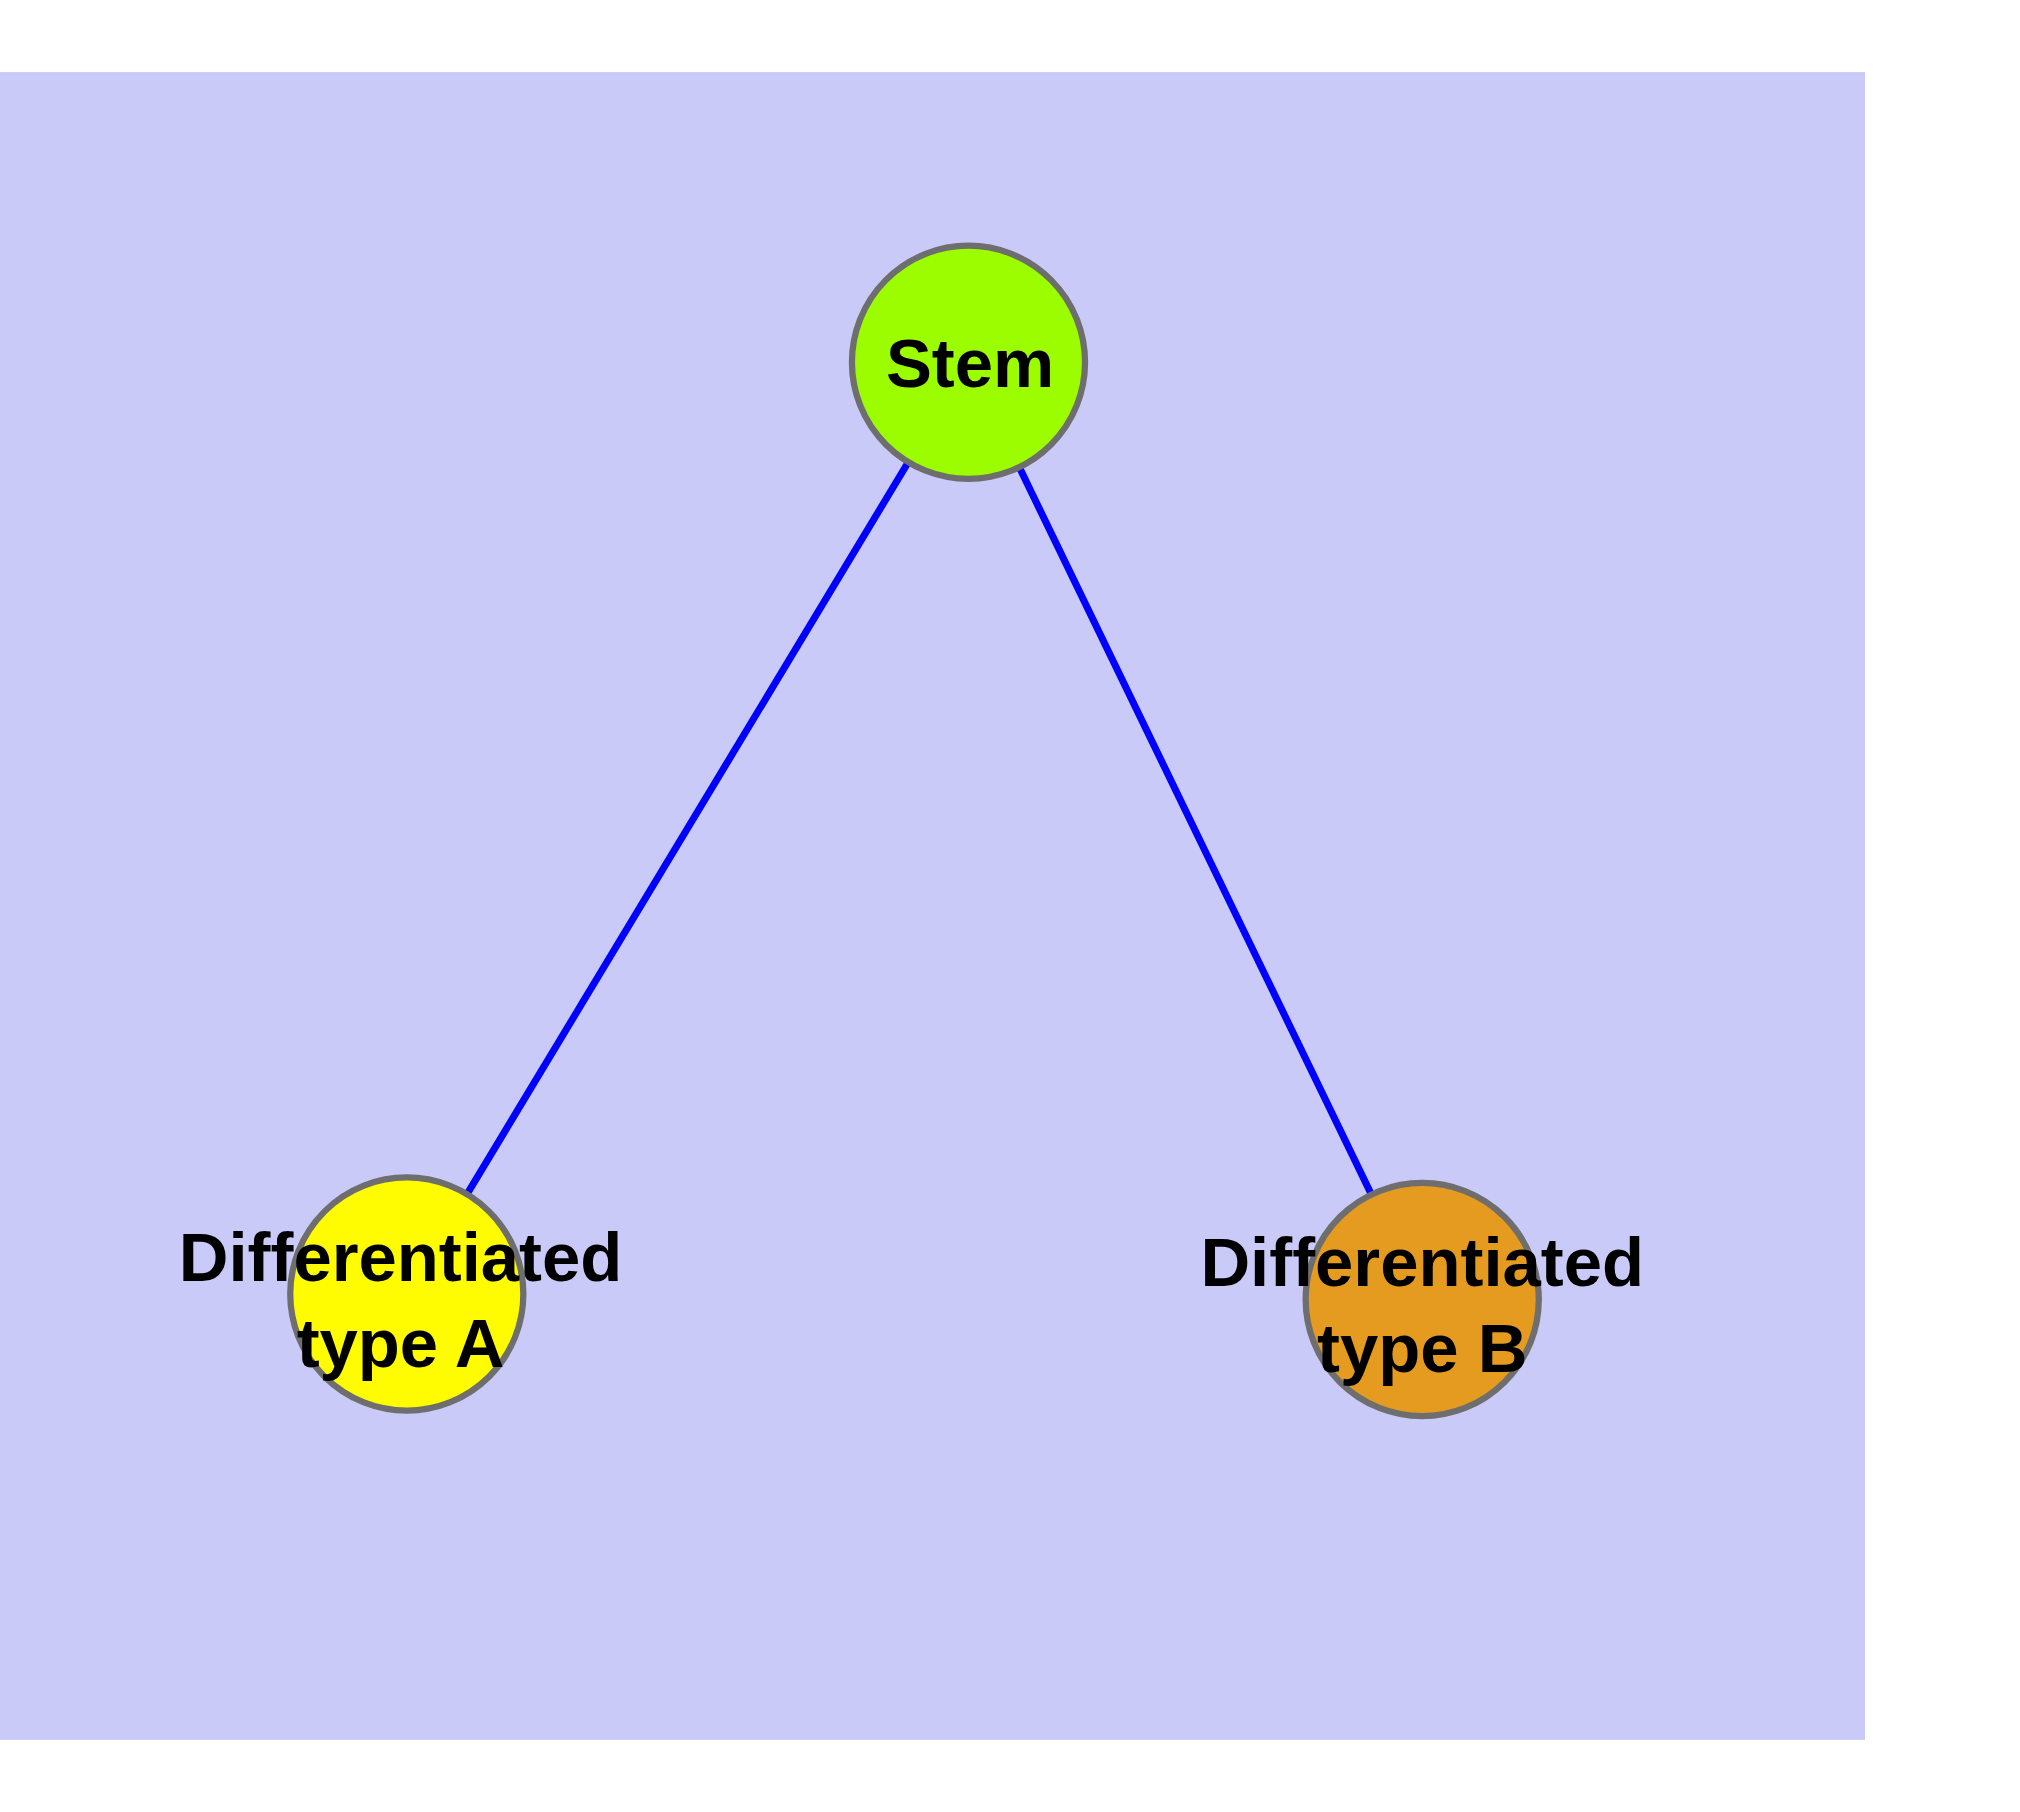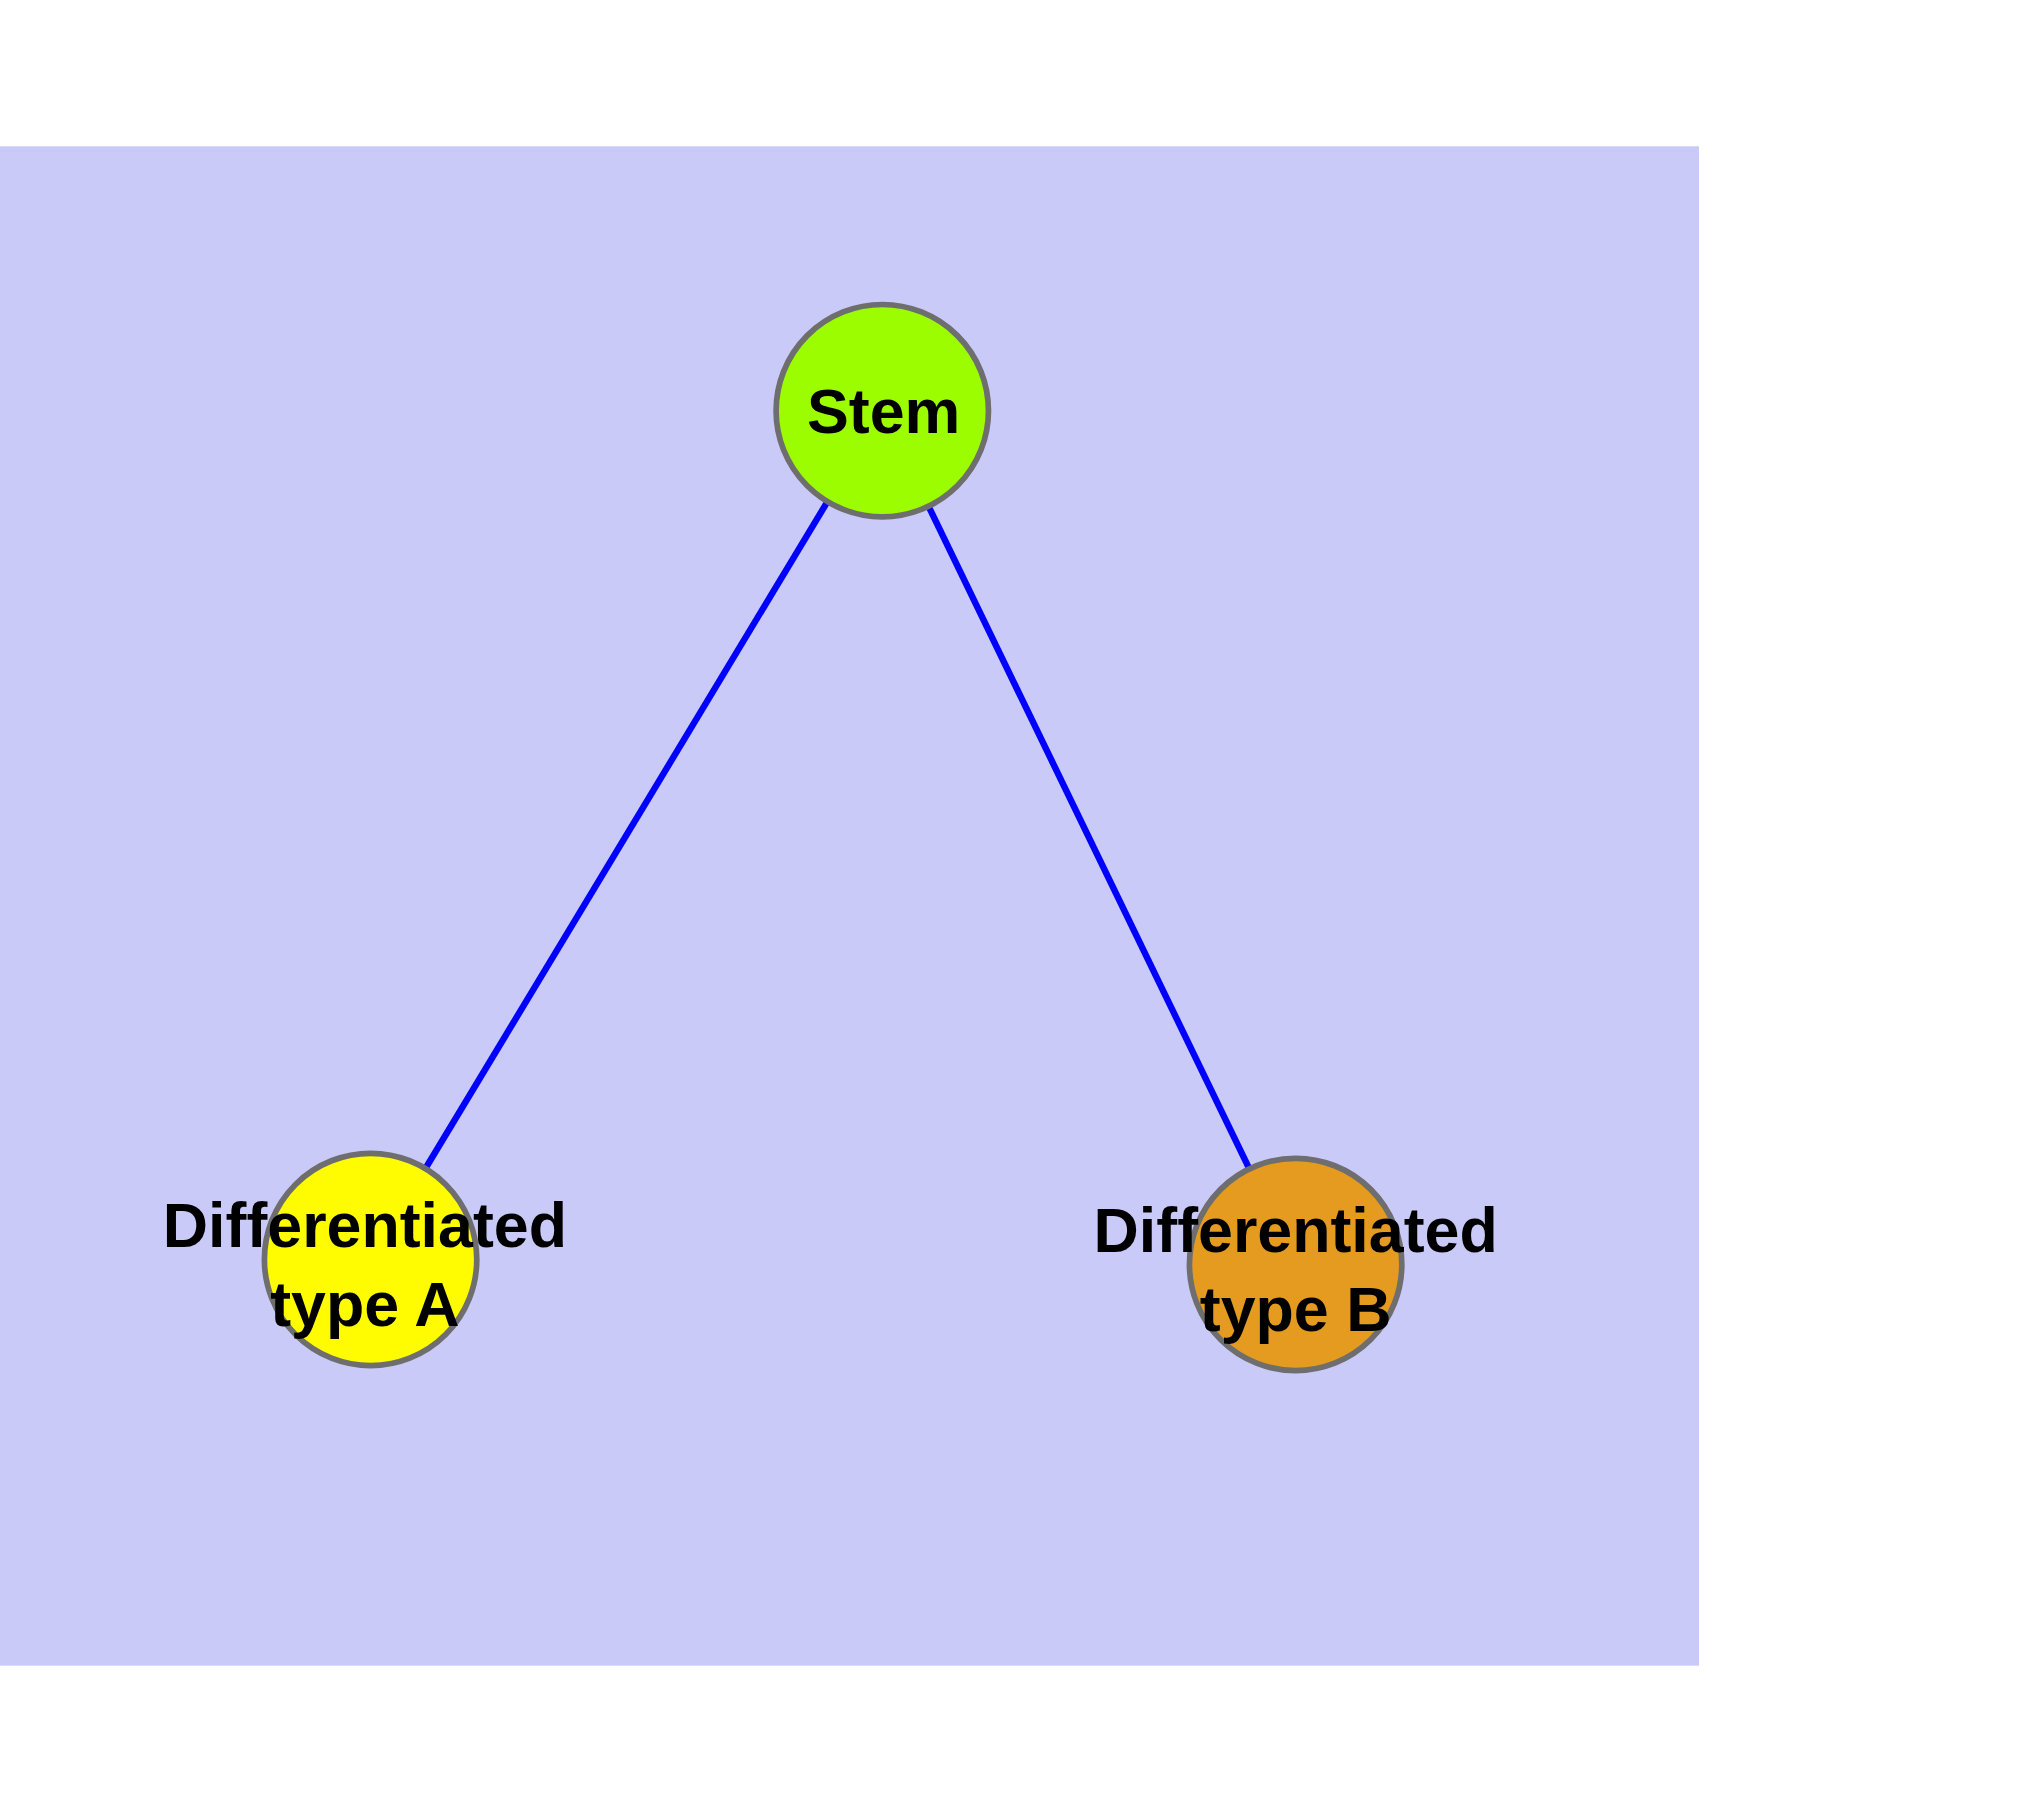--- a/index.html
+++ b/index.html
@@ -2,21 +2,21 @@
 <html style="font-size:13.6px"><head>
 <meta charset="utf-8">
 <style>
   html, body {
     margin: 0;
     padding: 0;
     background: #ffffff;
   }
   .figure {
     position: relative;
-    width: 1699px;
+    width: 1865px;
     height: 1812px;
     background: #ffffff;
     overflow: hidden;
     font-family: "Liberation Sans", sans-serif;
   }
   .figure svg {
     position: absolute;
     left: 0;
     top: 0;
     width: 100%;

